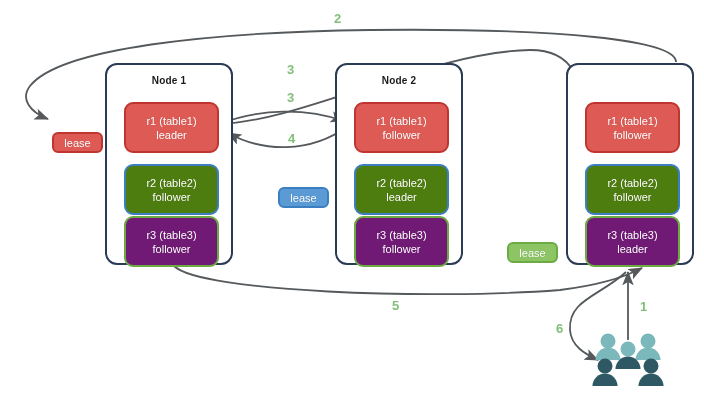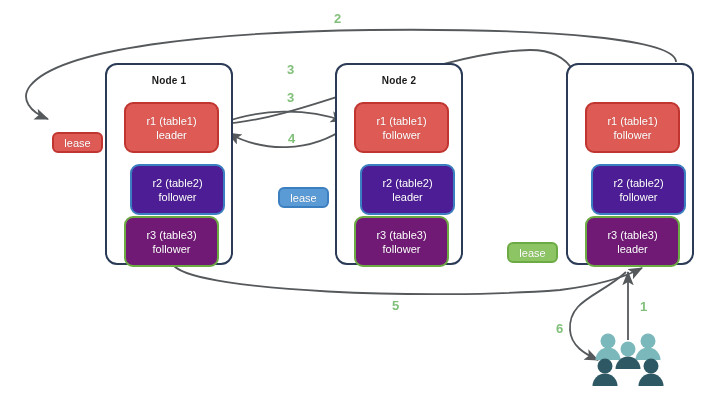--- a/index.html
+++ b/index.html
@@ -41,21 +41,21 @@
     align-items:center;
     justify-content:center;
     color:#ffffff;
     font-size:11px;
     line-height:14px;
     text-align:right;
     text-shadow:0 0 1px rgba(0,0,0,.18);
   }
   .replica span{display:block;}
   .rep-red{background:#de5b55;border:2px solid #c0352f;}
-  .rep-blue{background:#4c1d95;border:2px solid #3b7fc0;margin-left:6px;}
+  .rep-blue{background:#4d7c0f;border:2px solid #3b7fc0;}
   .rep-green{background:#701a75;border:2px solid #6cab44;}
 
   .lease{
     position:absolute;
     height:21px;
     border-radius:6px;
     box-sizing:border-box;
     display:flex;align-items:center;justify-content:center;
     color:#ffffff;font-size:11px;
     text-shadow:0 0 1px rgba(0,0,0,.2);

